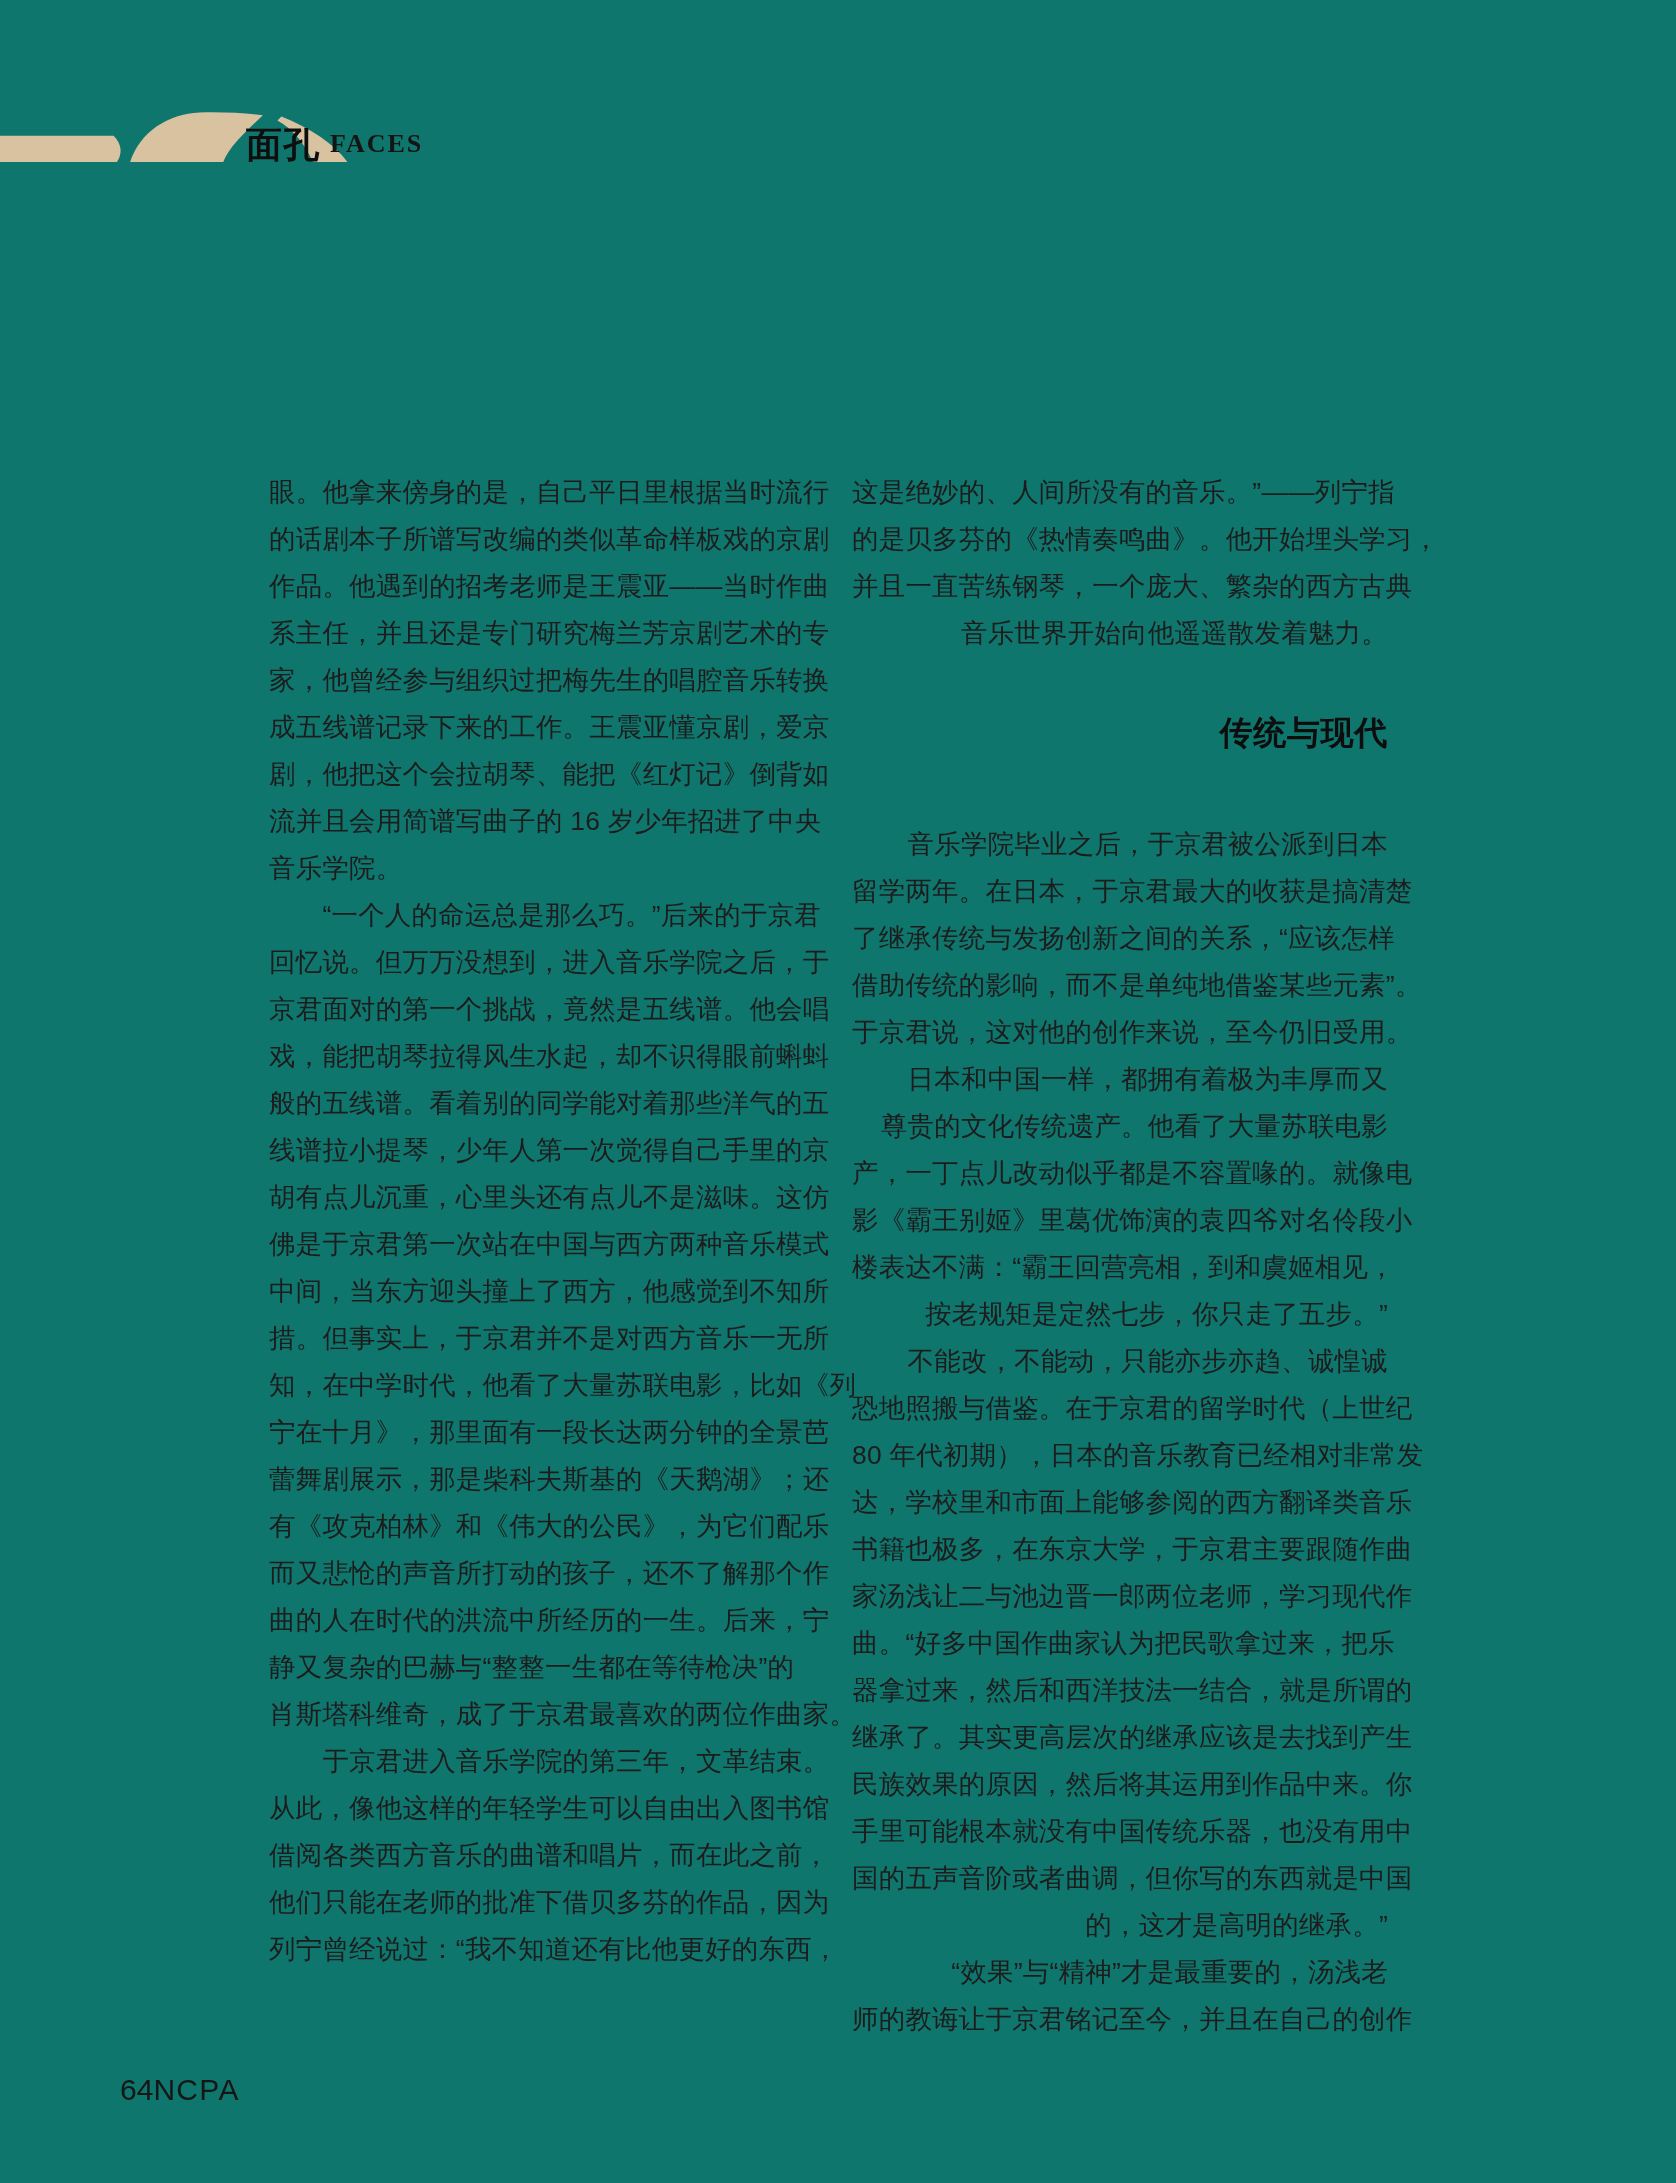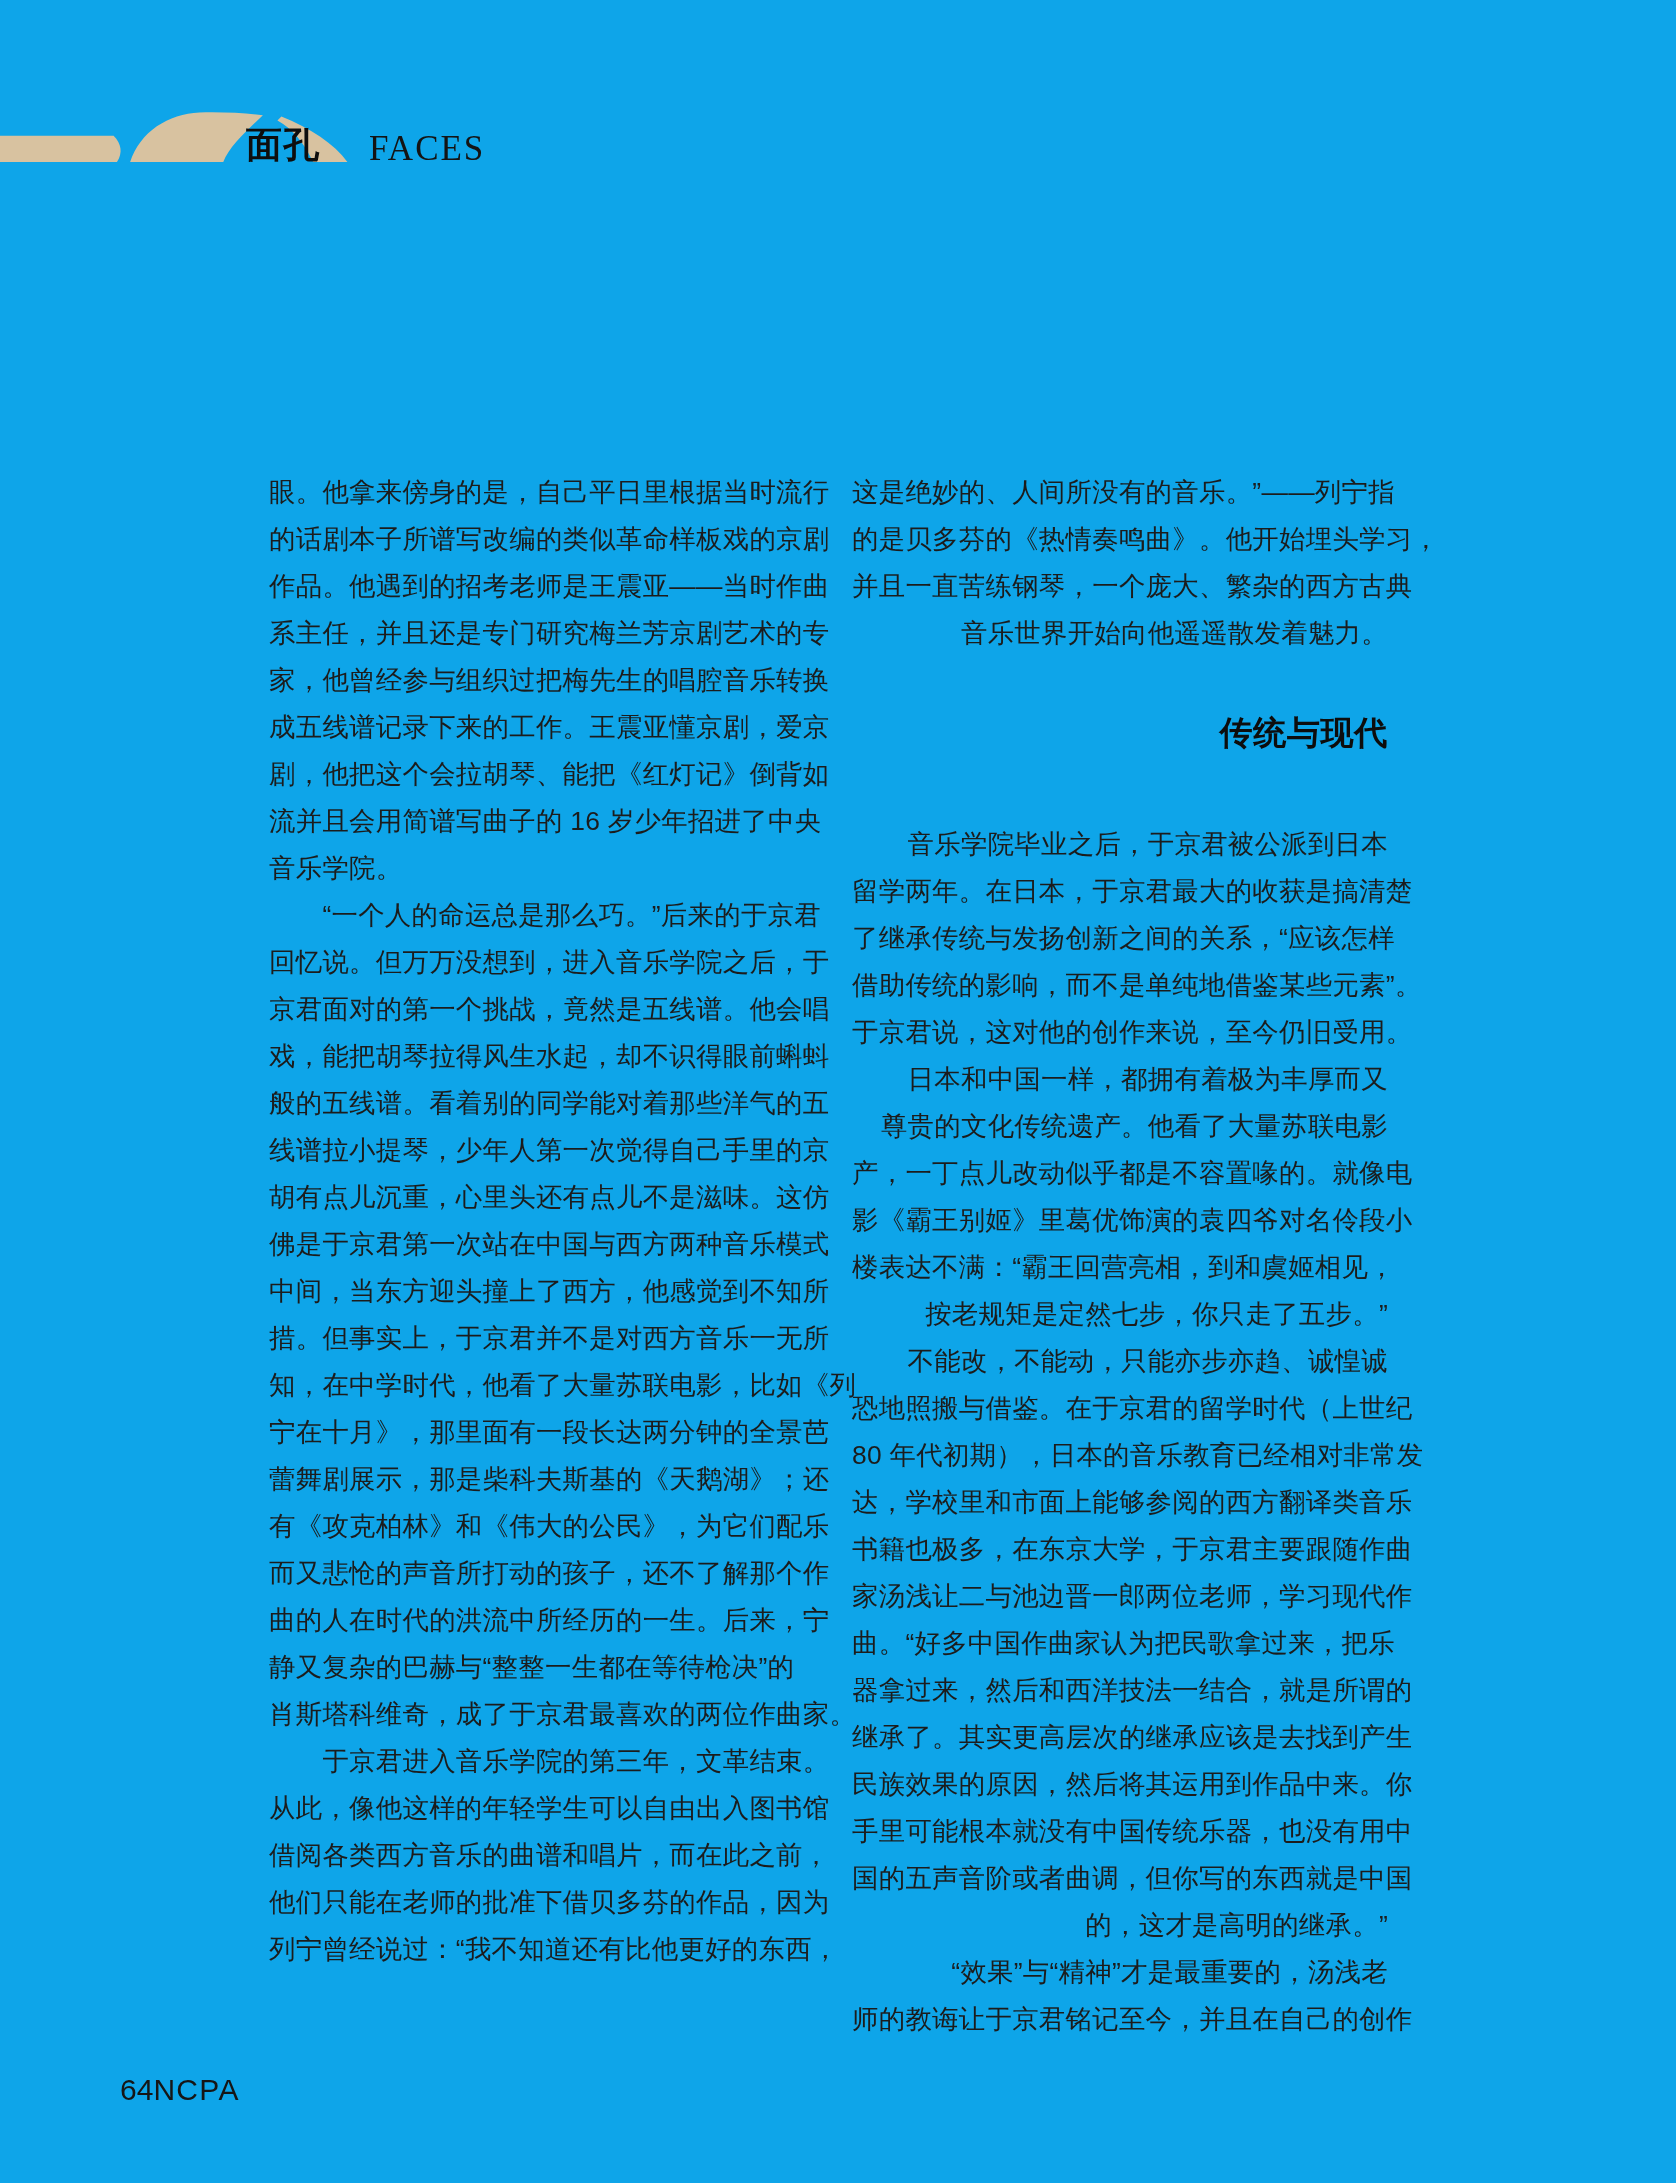--- a/index.html
+++ b/index.html
@@ -1,20 +1,20 @@
 <!DOCTYPE html>
 <html style="font-size:10.6px"><head>
 <meta charset="utf-8">
 <style>
   html, body { margin: 0; padding: 0; background: #ffffff; }
   .page {
     position: relative;
     width: 1676px;
     height: 2183px;
-    background: #0ea5e9;
+    background: #0f766e;
     overflow: hidden;
     font-family: "Liberation Sans", sans-serif;
     color: #1c1c1c;
   }
 
   
   .header-art {
     position: absolute;
     left: 0; top: 92px;
     width: 502px; height: 86px;
@@ -24,24 +24,24 @@
     left: 246px; top: 127px;
     font-size: 36px;
     font-weight: 900;
     line-height: 1;
     color: #0e0e0e;
     letter-spacing: 1.3px;
     white-space: nowrap;
   }
   .en-title {
     position: absolute;
-    left: 369px; top: 131px;
+    left: 330px; top: 131px;
     font-family: "Liberation Serif", serif;
-    font-size: 35px;
-    font-weight: 400;
+    font-size: 26px;
+    font-weight: 700;
     line-height: 1;
     color: #141414;
     letter-spacing: 2px;
     white-space: nowrap;
   }
 
   
   .column {
     position: absolute;
     top: 469px;

